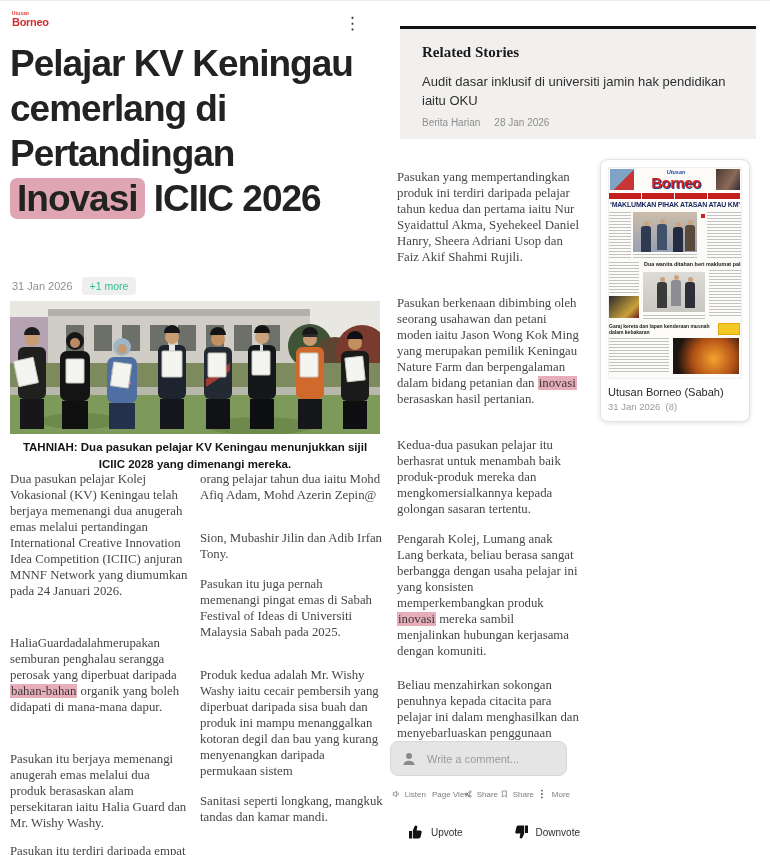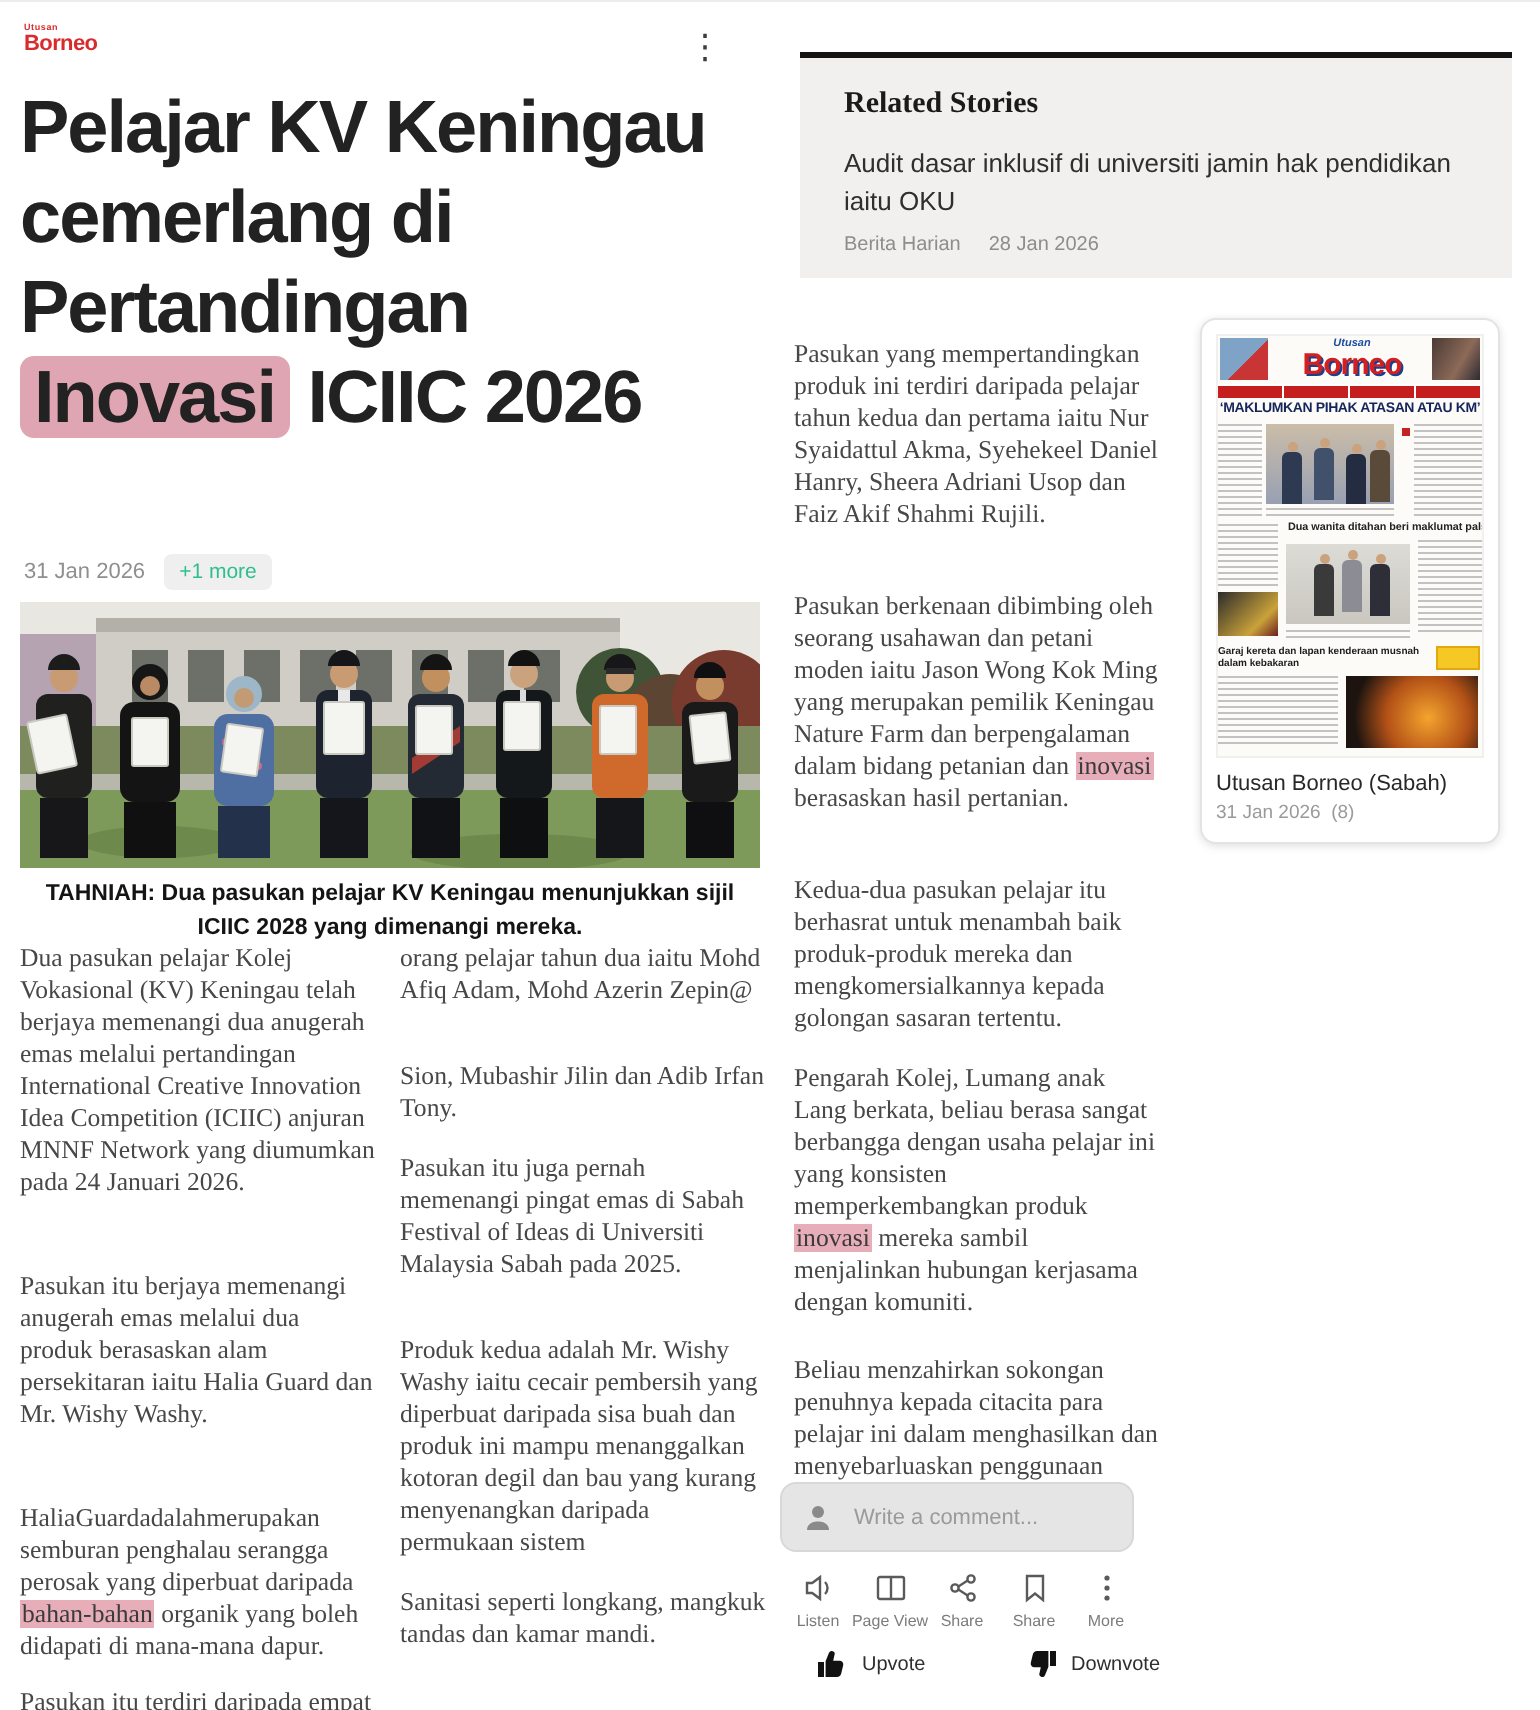--- a/index.html
+++ b/index.html
@@ -92,21 +92,21 @@
   .paper-meta{margin:3px 0 0;font-size:9.5px;color:#9a9a9a;}
 
   
   .comment-box{position:absolute;left:390px;top:740px;width:177px;height:35px;box-sizing:border-box;
                border:1.5px solid #d8d8d8;border-radius:8px;display:flex;align-items:center;
                gap:8px;padding:0 10px;background:#e5e5e5;}
   .comment-box input{border:none;outline:none;flex:1;font-size:11px;color:#444;
                      font-family:"Liberation Sans",sans-serif;background:transparent;width:100%;}
   .comment-box input::placeholder{color:#9a9a9a;}
   .action-bar{position:absolute;left:392px;top:785px;width:178px;display:flex;justify-content:space-between;}
-  .action{display:flex;flex-direction:column;align-items:center;gap:4px;cursor:pointer;width:34px;}
+  .action{display:flex;flex-direction:row;align-items:center;gap:4px;cursor:pointer;width:34px;}
   .action svg{display:block;}
   .action-label{font-size:8px;color:#7c7c7c;white-space:nowrap;}
   .vote-row{position:absolute;left:408px;top:823px;width:172px;display:flex;justify-content:space-between;padding-right:4px;}
   .vote{display:flex;align-items:center;gap:7px;cursor:pointer;}
   .vote-label{font-size:10px;color:#2e2e2e;}
 </style>
 </head>
 <body>
 
 <div class="page">
@@ -212,22 +212,22 @@
         <rect x="336" y="56" width="18" height="24" rx="1" fill="#f4f4f0" stroke="#c9c9c2" transform="rotate(-6 345 68)"></rect>
         <rect x="333" y="100" width="24" height="28" fill="#0f0f12"></rect>
       </g>
     </svg>
   </div>
 
   <p class="caption">TAHNIAH: Dua pasukan pelajar KV Keningau menunjukkan sijil ICIIC 2028 yang dimenangi mereka.</p>
 
   <div class="article-col col1">
       <p><span>Dua pasukan pelajar Kolej Vokasional (KV) Keningau telah berjaya memenangi dua anugerah emas melalui pertandingan International Creative Innovation Idea Competition (ICIIC) anjuran MNNF Network yang diumumkan pada 24 Januari 2026.</span></p>
+      <p><span>HaliaGuardadalahmerupakan semburan penghalau serangga perosak yang diperbuat daripada </span><span class="hl">bahan-bahan</span><span> organik yang boleh didapati di mana-mana dapur.</span></p>
       <p><span>Pasukan itu berjaya memenangi anugerah emas melalui dua produk berasaskan alam persekitaran iaitu Halia Guard dan Mr. Wishy Washy.</span></p>
-      <p><span>HaliaGuardadalahmerupakan semburan penghalau serangga perosak yang diperbuat daripada </span><span class="hl">bahan-bahan</span><span> organik yang boleh didapati di mana-mana dapur.</span></p>
       <p><span>Pasukan itu terdiri daripada empat</span></p>
     </div>
   <div class="article-col col2">
       <p><span>orang pelajar tahun dua iaitu Mohd Afiq Adam, Mohd Azerin Zepin@</span></p>
       <p><span>Sion, Mubashir Jilin dan Adib Irfan Tony.</span></p>
       <p><span>Pasukan itu juga pernah memenangi pingat emas di Sabah Festival of Ideas di Universiti Malaysia Sabah pada 2025.</span></p>
       <p><span>Produk kedua adalah Mr. Wishy Washy iaitu cecair pembersih yang diperbuat daripada sisa buah dan produk ini mampu menanggalkan kotoran degil dan bau yang kurang menyenangkan daripada permukaan sistem</span></p>
       <p><span>Sanitasi seperti longkang, mangkuk tandas dan kamar mandi.</span></p>
     </div>
   <div class="article-col col3">

